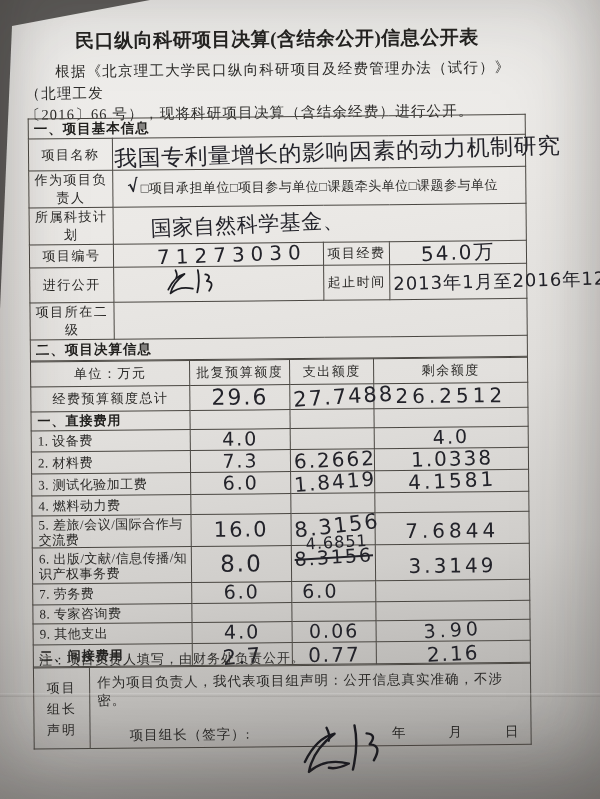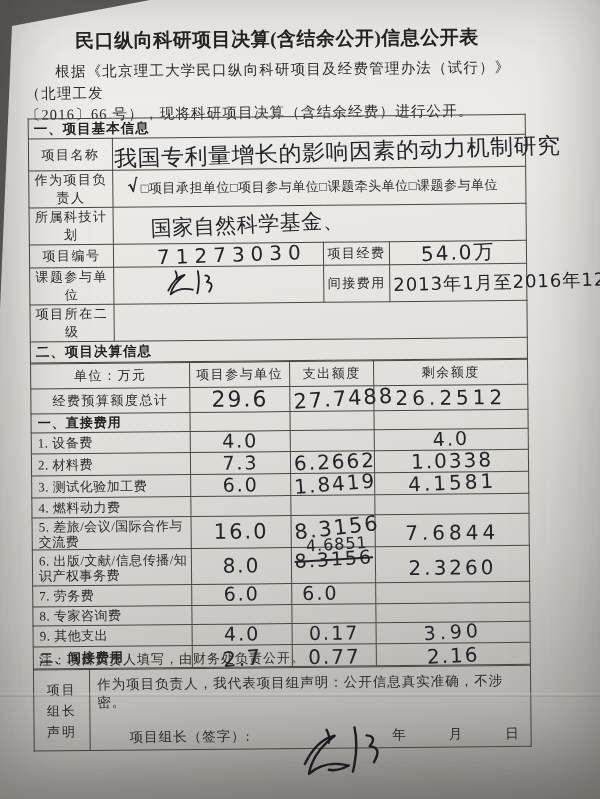--- a/index.html
+++ b/index.html
@@ -123,30 +123,30 @@
         <td class="lab">项目编号</td>
         <td>
           <span class="hw hw-num" style="font-size:20px;letter-spacing:6px;margin-left:40px;transform:rotate(-1.5deg)">71273030</span>
         </td>
         <td class="lab">项目经费</td>
         <td>
           <span class="hw hw-num" style="font-size:20px;margin-left:28px;transform:rotate(-2deg)">54.0万</span>
         </td>
       </tr>
       <tr style="height:23px">
-        <td class="lab">课题参与单位</td>
+        <td class="lab">进行公开</td>
         <td>
           <svg width="52" height="30" viewBox="0 0 70 40" style="margin-left:48px;overflow:visible">
             <path class="sig" d="M14 4 q3 6 1 10"></path>
             <path class="sig" d="M4 30 q9 -18 22 -21 q-16 12 -19 26 q12 -10 30 -6"></path>
             <path class="sig" d="M44 4 q3 14 -1 30"></path>
             <path class="sig" d="M54 10 q9 1 2 9 q11 1 3 13"></path>
           </svg>
         </td>
-        <td class="lab">间接费用</td>
+        <td class="lab">起止时间</td>
         <td>
           <span class="hw" style="font-size:18px;letter-spacing:1px;transform:rotate(-1deg)">2013年1月至2016年12月</span>
         </td>
       </tr>
       <tr style="height:20px">
         <td class="lab">项目所在二级</td>
         <td colspan="3"></td>
       </tr>
       <tr style="height:21px">
         <td class="sec" colspan="4">二、项目决算信息</td>
@@ -157,21 +157,21 @@
     <table>
       <colgroup>
           <col style="width:159px">
           <col style="width:100px">
           <col style="width:84px">
           <col style="width:154px">
         </colgroup>
       <tbody>
           <tr style="height:25px">
         <td class="lab">单位：万元</td>
-        <td class="lab">项目参与单位</td>
+        <td class="lab">批复预算额度</td>
         <td class="lab">支出额度</td>
         <td class="lab">剩余额度</td>
       </tr>
       <tr style="height:25px">
         <td class="lab">经费预算额度总计</td>
         <td class="num"><span class="hw hw-num" style="font-size:22px">29.6</span></td>
         <td class="num"><span class="hw hw-num" style="font-size:21px;transform:rotate(-3deg)">27.7488</span></td>
         <td class="num"><span class="hw hw-num" style="font-size:20px;letter-spacing:4px">26.2512</span></td>
       </tr>
       <tr style="height:18px">
@@ -205,43 +205,43 @@
             <td></td>
       </tr>
       <tr style="height:32px">
         <td class="left" style="line-height:15px">5. 差旅/会议/国际合作与交流费</td>
         <td class="num"><span class="hw hw-num" style="font-size:21px">16.0</span></td>
         <td class="num"><span class="hw hw-num" style="font-size:21px;transform:rotate(-6deg) translateY(-3px)">8.3156</span></td>
         <td class="num"><span class="hw hw-num" style="font-size:20px;letter-spacing:4px;transform:translateY(3px)">7.6844</span></td>
       </tr>
       <tr style="height:36px">
         <td class="left" style="line-height:15px">6. 出版/文献/信息传播/知识产权事务费</td>
-        <td class="num"><span class="hw hw-num" style="font-size:20px">8.0</span></td>
+        <td class="num"><span class="hw hw-num" style="font-size:23px">8.0</span></td>
         <td class="num">
           <span class="hw corr">4.6851</span>
           <span class="hw hw-num strike" style="font-size:19px;transform:rotate(-3deg) translateY(-6px)">8.3156</span>
         </td>
-        <td class="num"><span class="hw hw-num" style="font-size:20px;letter-spacing:3px;transform:translateY(4px)">2.3260</span></td>
+        <td class="num"><span class="hw hw-num" style="font-size:20px;letter-spacing:3px;transform:translateY(4px)">3.3149</span></td>
       </tr>
       <tr style="height:19px">
         <td class="left">7. 劳务费</td>
         <td class="num"><span class="hw hw-num">6.0</span></td>
         <td class="num" style="text-align:left;padding-left:10px"><span class="hw hw-num">6.0</span></td>
         <td class="num"><span class="hw hw-num"></span></td>
       </tr>
       <tr style="height:19px">
         <td class="left">8. 专家咨询费</td>
         <td></td>
             <td></td>
             <td></td>
       </tr>
       <tr style="height:19px">
         <td class="left">9. 其他支出</td>
         <td class="num"><span class="hw hw-num">4.0</span></td>
-        <td class="num"><span class="hw hw-num">0.17</span></td>
+        <td class="num"><span class="hw hw-num">0.06</span></td>
         <td class="num"><span class="hw hw-num" style="letter-spacing:4px;transform:rotate(-3deg)">3.90</span></td>
       </tr>
       <tr style="height:18px">
         <td class="left sec" style="font-size:13px">二、间接费用</td>
         <td class="num"><span class="hw hw-num" style="font-size:21px;transform:translateY(3px) rotate(-4deg)">2.7</span></td>
         <td class="num"><span class="hw hw-num" style="font-size:20px;transform:translateY(2px)">0.77</span></td>
         <td class="num"><span class="hw hw-num" style="font-size:20px;transform:translateY(2px) rotate(-2deg)">2.16</span></td>
       </tr>
     </tbody>
       </table>

